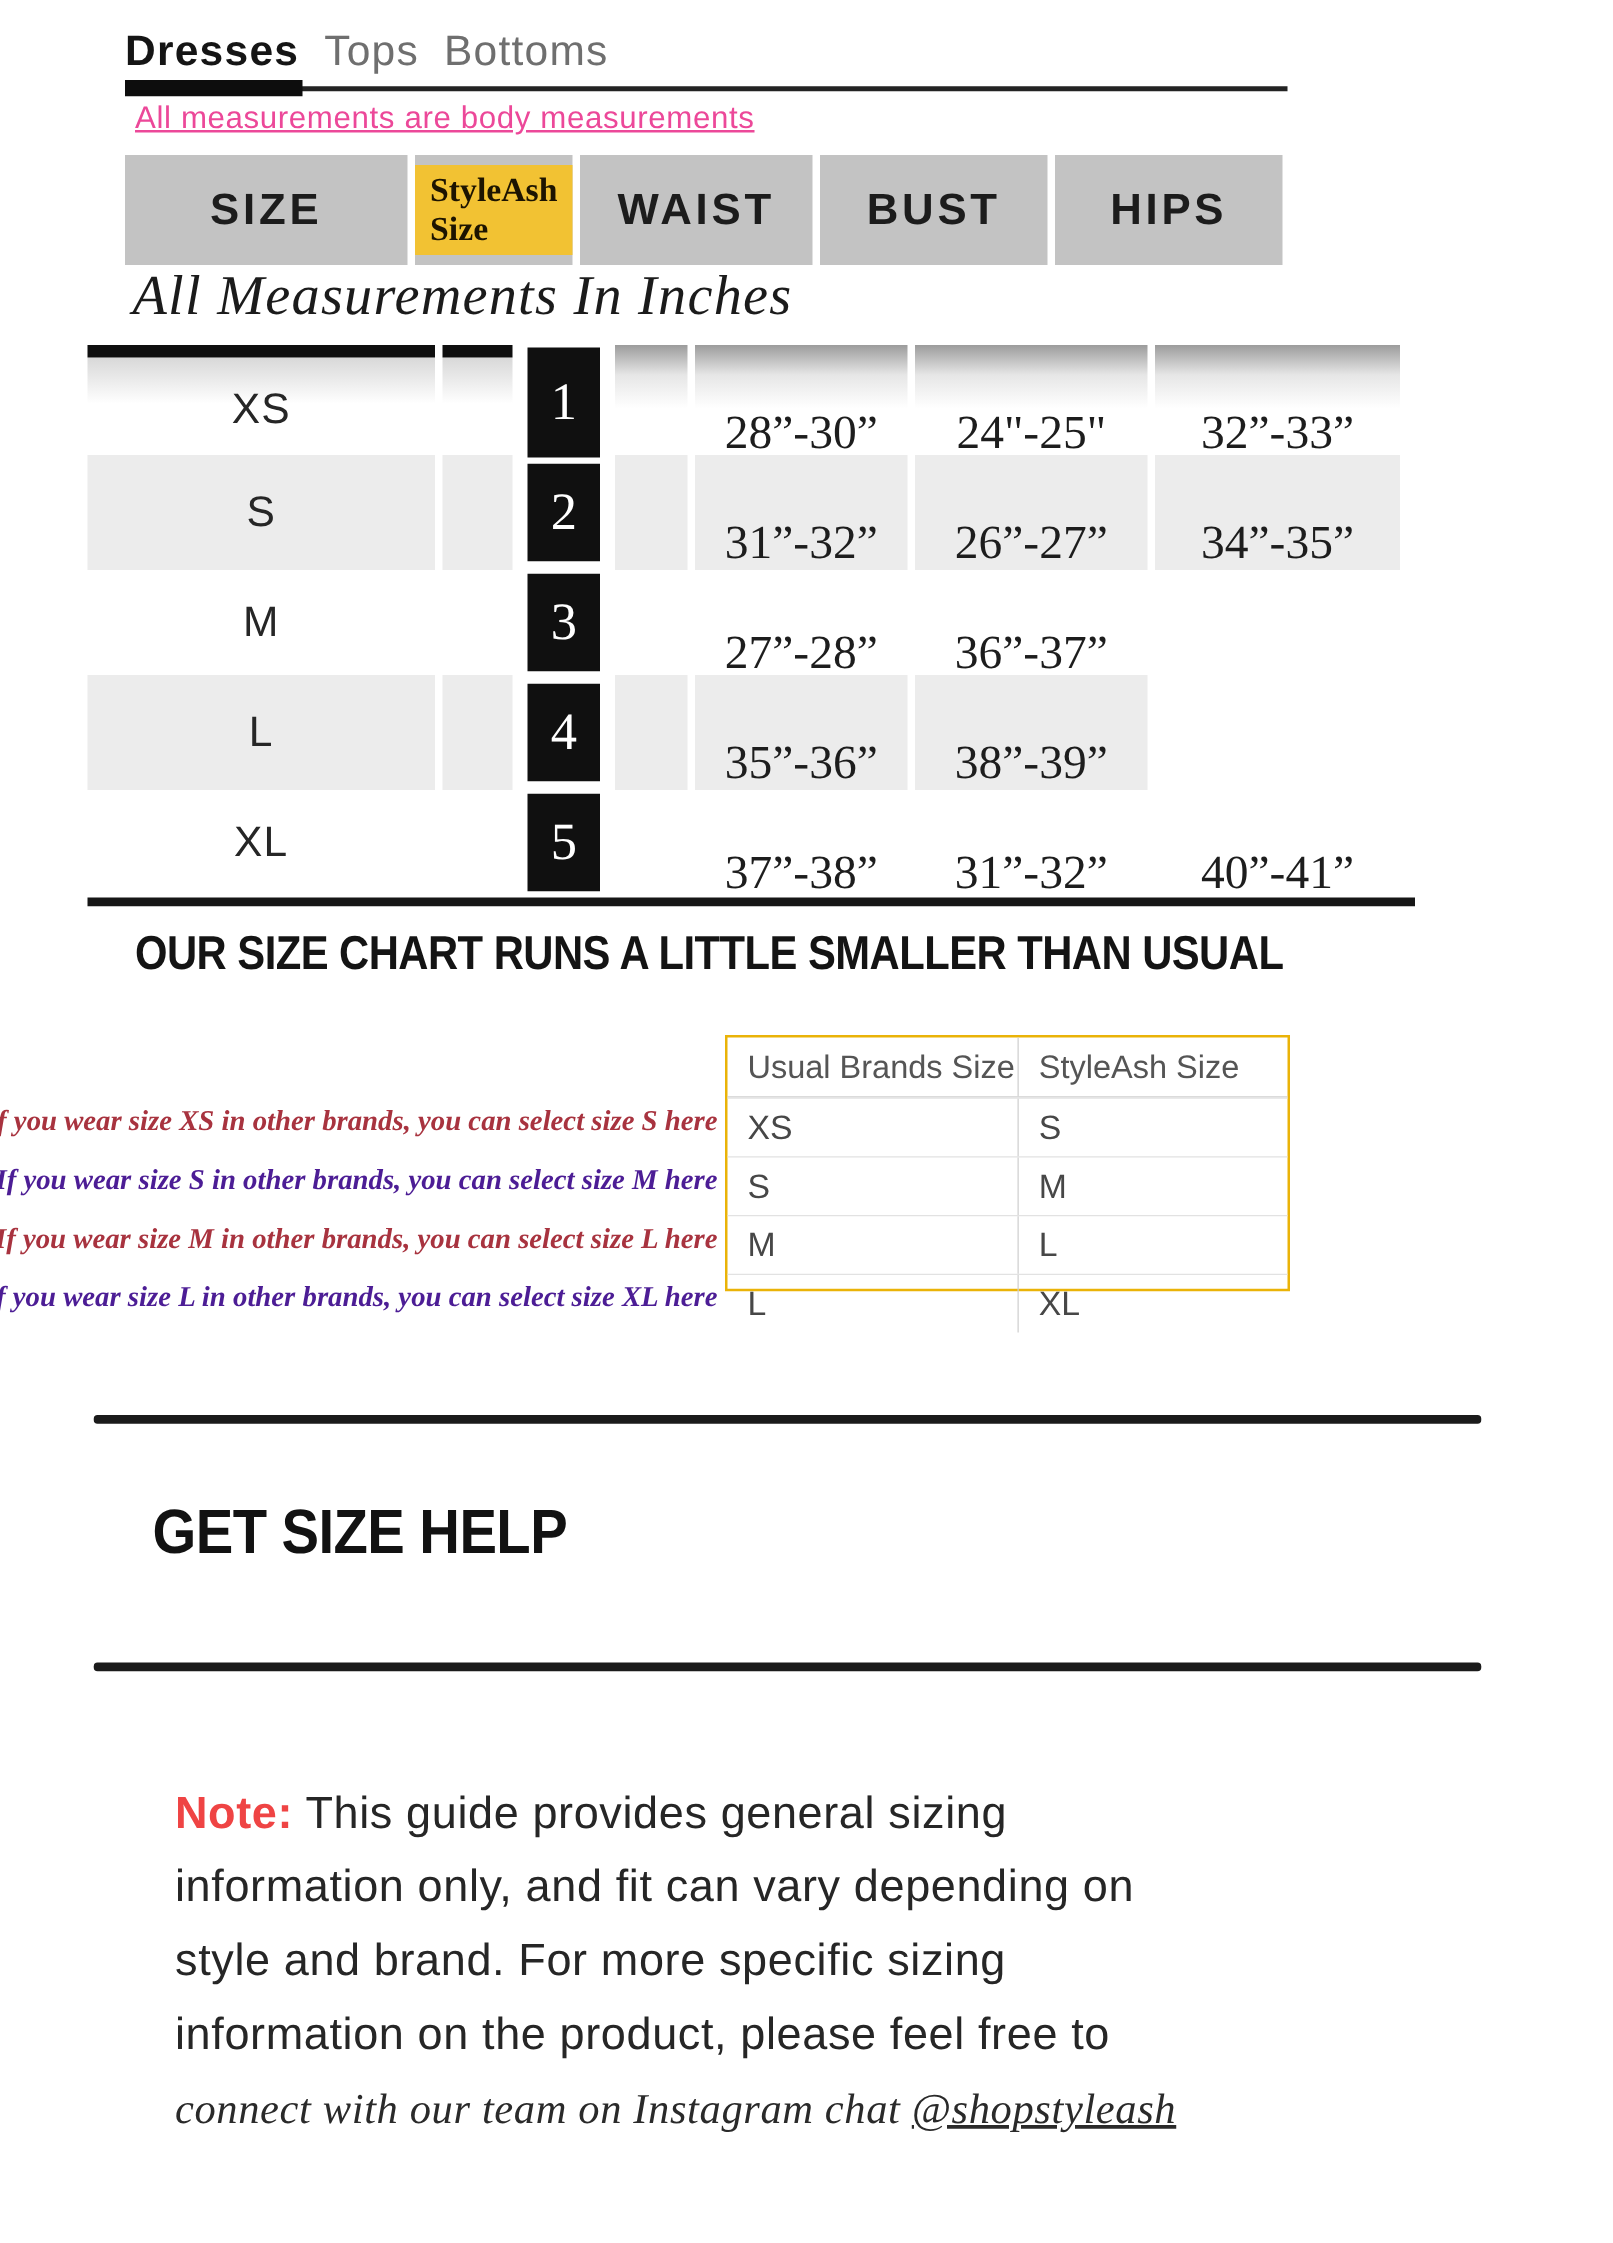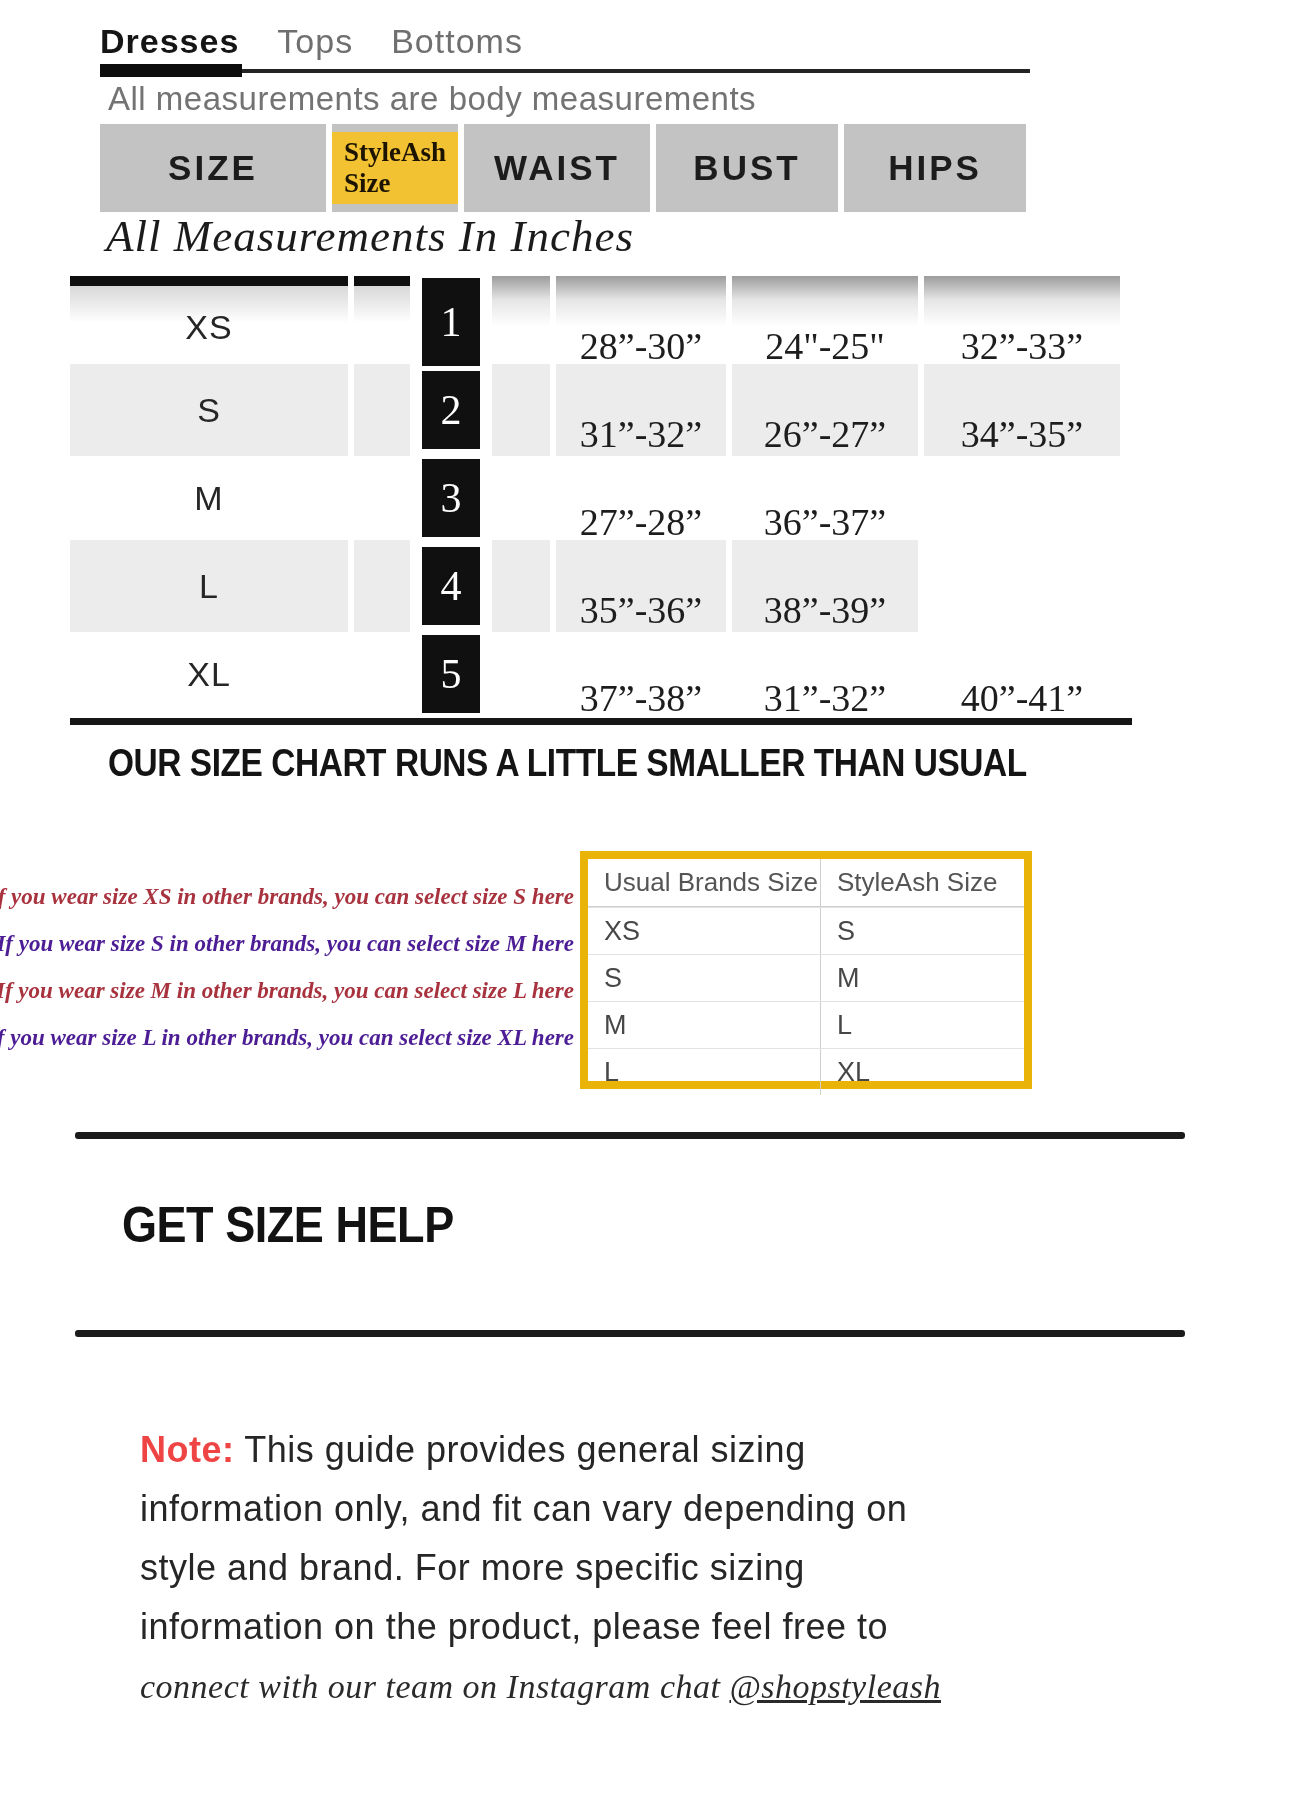--- a/index.html
+++ b/index.html
@@ -1,27 +1,27 @@
 <!DOCTYPE html>
 <html><head>
 <meta charset="utf-8">
 <style>
   * { margin:0; padding:0; box-sizing:border-box; }
   html,body { width:1290px; height:1794px; background:#ffffff; overflow:hidden;
     font-family:"Liberation Sans", sans-serif; color:#2a2a2a; position:relative; }
 
   
-  .tabs { position:absolute; left:100px; top:22px; display:flex; gap:38px; align-items:baseline; }
+  .tabs { position:absolute; left:100px; top:22px; display:flex; gap:20px; align-items:baseline; }
   .tab { font-size:34px; font-weight:500; color:#6f6f6f; letter-spacing:1px; cursor:pointer; }
   .tab.active { color:#151515; font-weight:700; }
   .tabs-rule { position:absolute; left:100px; top:64px; width:930px; height:14px; }
   .tabs-rule .thin { position:absolute; left:0; top:5px; width:100%; height:4px; background:#232323; }
   .tabs-rule .thick { position:absolute; left:0; top:0; width:142px; height:13px; background:#0d0d0d; }
 
-  .subtitle { position:absolute; left:108px; top:80px; font-size:33px; color:#737373; letter-spacing:0.5px; }
+  .subtitle { position:absolute; left:108px; top:80px; font-size:25px; color:#ec4899; letter-spacing:0.5px;text-decoration:underline; }
 
   
   .header-row { position:absolute; left:100px; top:124px; width:932px; height:88px;
     display:grid; grid-template-columns:226px 126px 186px 182px 182px; column-gap:6px; }
   .header-cell { background:#c3c3c3; display:flex; align-items:center; justify-content:center;
     font-size:35px; font-weight:700; letter-spacing:3px; color:#1c1c1c; }
   .styleash-chip { background:#f2c233; font-family:"Liberation Serif", serif; font-weight:700;
     font-size:27px; letter-spacing:0; color:#1d1400; padding:5px 12px; }
 
   .inches-caption { position:absolute; left:106px; top:210px; font-family:"Liberation Serif", serif;
@@ -51,21 +51,21 @@
     color:#141414; letter-spacing:-0.5px; transform:scaleX(0.88); transform-origin:left center; white-space:nowrap; }
 
   
   .conversion { position:absolute; left:75px; top:828px; width:957px; display:flex; }
   .ann-col { width:505px; padding-top:45px; display:flex; flex-direction:column; }
   .ann { height:47px; display:flex; align-items:center; justify-content:flex-end;
     font-family:"Liberation Serif", serif; font-style:italic; font-weight:700; font-size:23px;
     padding-right:6px; white-space:nowrap; }
   .ann.red { color:#a8333f; }
   .ann.dark { color:#4c1d95; }
-  .conv-table { margin-top:23px; width:452px; border:8px solid #eab308; background:#ffffff; height:238px; }
+  .conv-table { margin-top:0; width:452px; border:2px solid #eab308; background:#ffffff; height:205px; }
   .conv-row { display:grid; grid-template-columns:232px 218px; height:47px; border-top:1px solid #e2e2e2; }
   .conv-row.head { height:48px; border-top:none; border-bottom:1px solid #cfcfcf; }
   .conv-cell { display:flex; align-items:center; padding-left:16px; font-size:27px; color:#474747;
     border-left:1px solid #cfcfcf; }
   .conv-cell:first-child { border-left:none; }
   .conv-row.head .conv-cell { font-size:26px; color:#555555; }
 
   .divider { position:absolute; left:75px; width:1110px; height:7px; background:#1b1b1b; border-radius:3px; }
   .divider.d1 { top:1132px; }
   .divider.d2 { top:1330px; }

